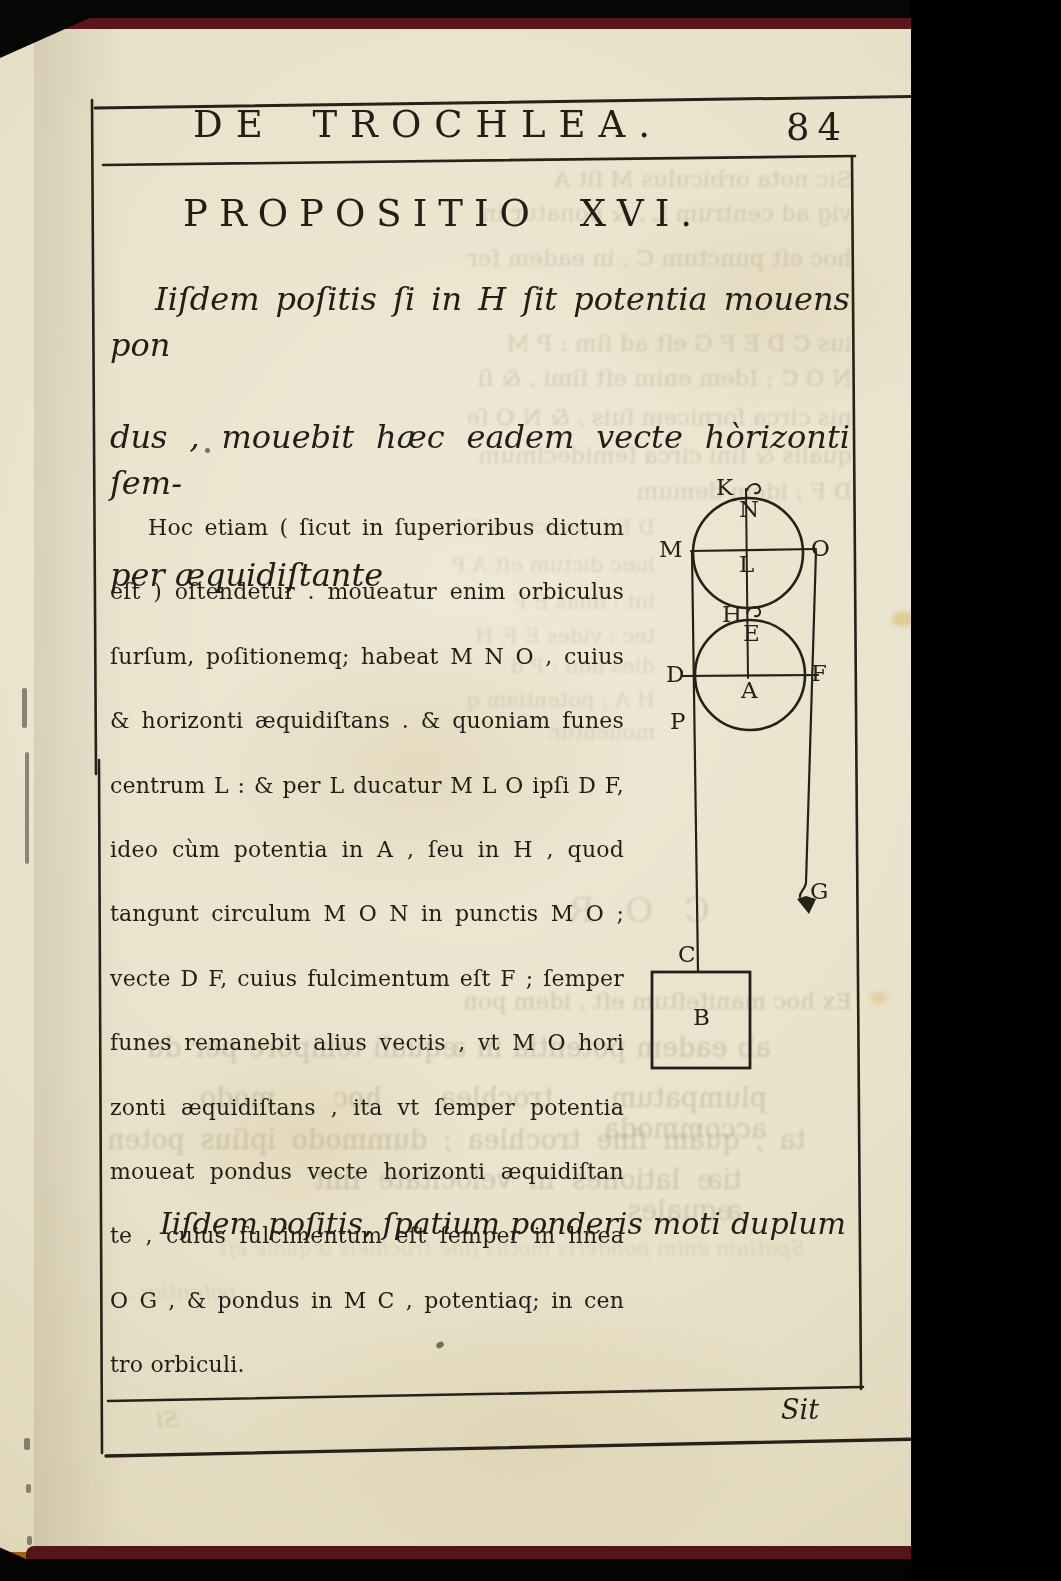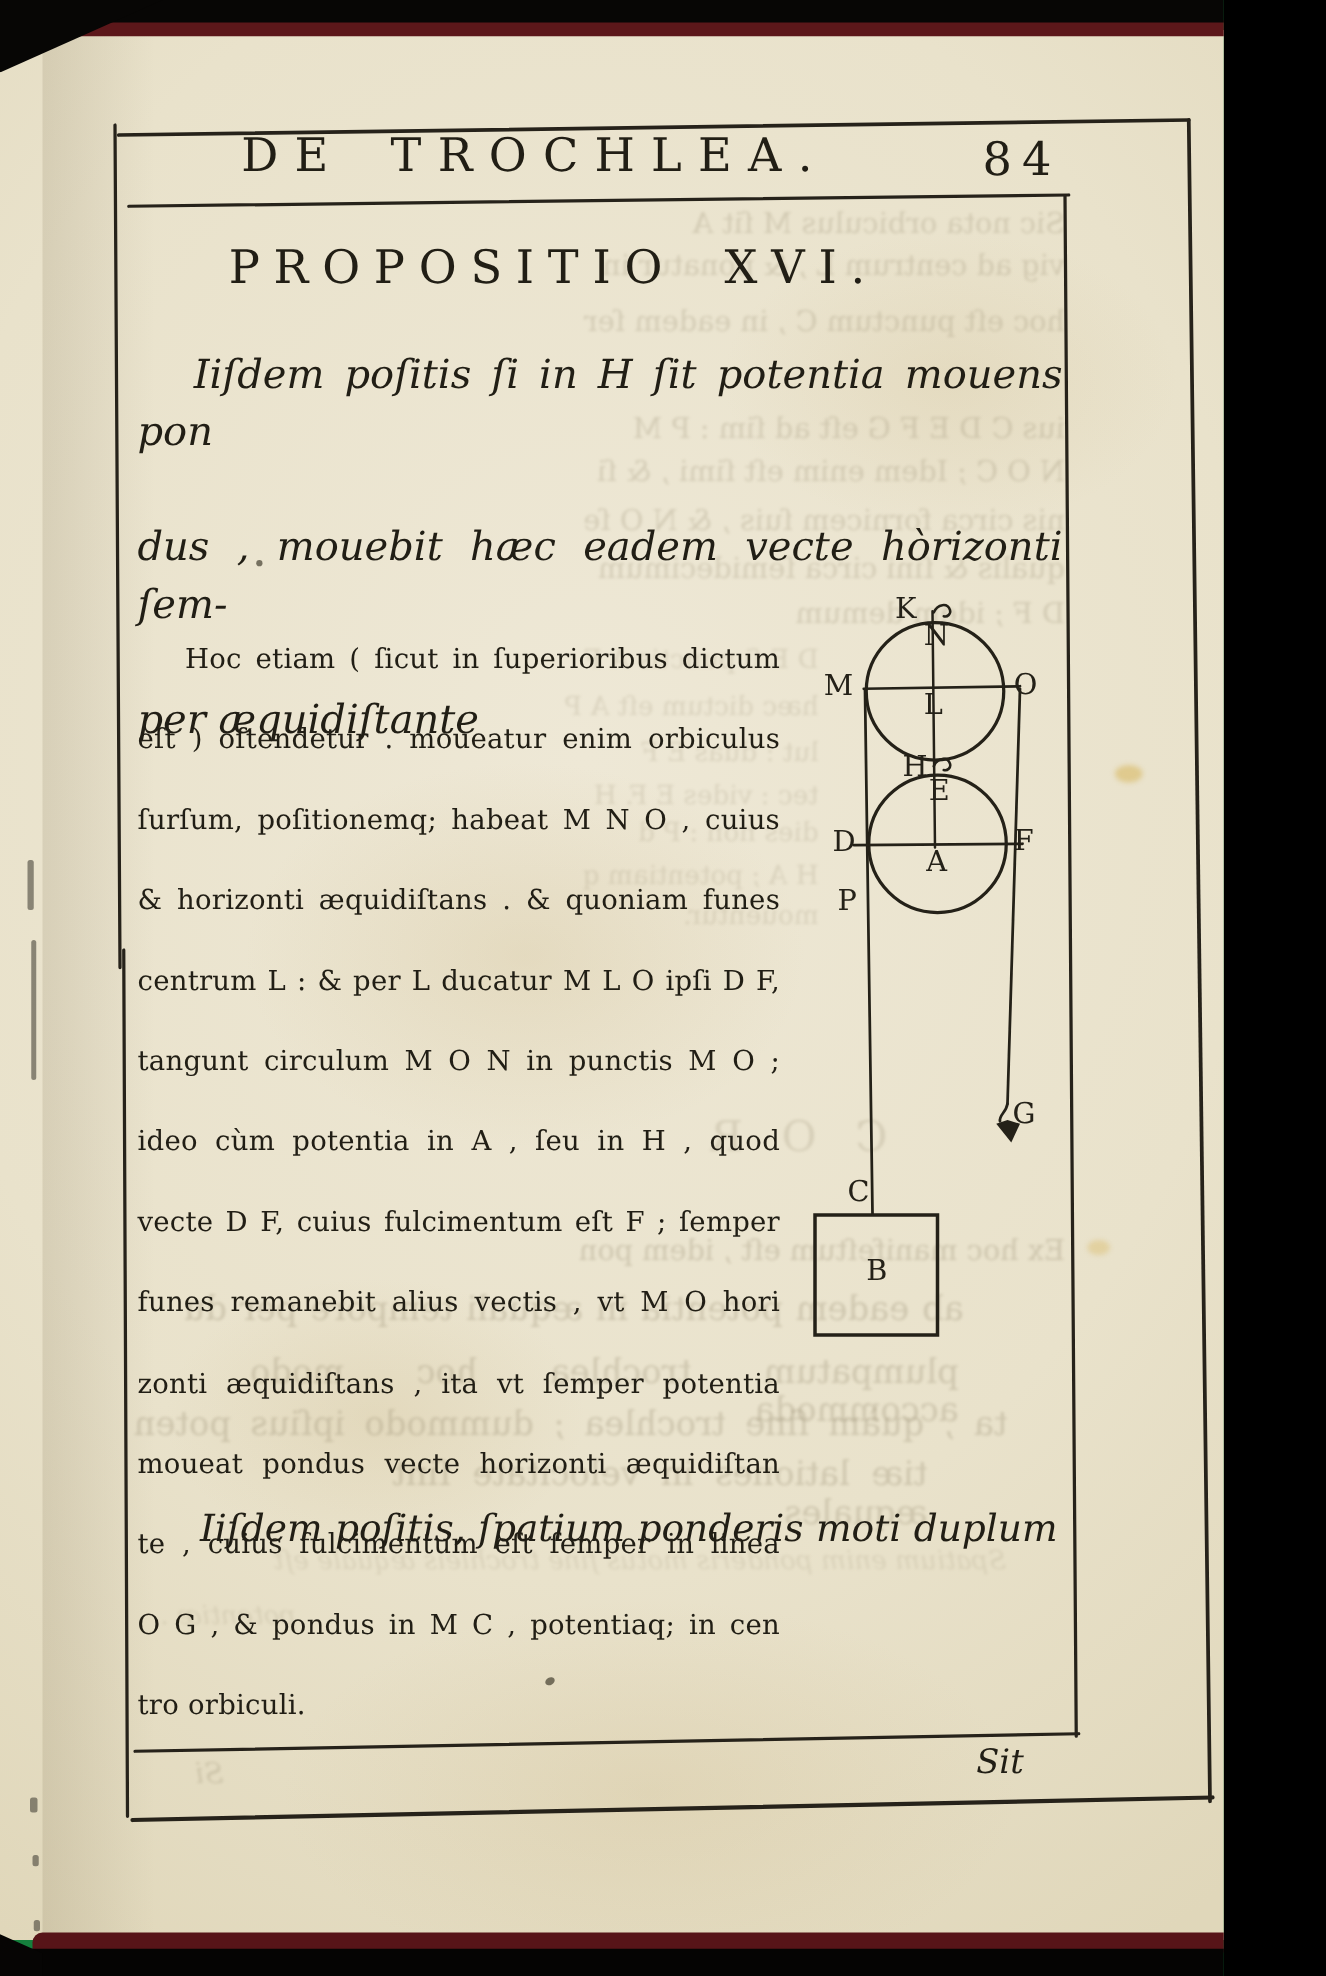--- a/index.html
+++ b/index.html
@@ -1,17 +1,17 @@
 <!DOCTYPE html>
 <html><head>
 <meta charset="utf-8">
 <style>
   html,body{margin:0;padding:0;background:#000;}
-  .stage{position:relative;width:979px;height:1581px;overflow:hidden;background:#15803d;
-         font-family:"DejaVu Serif","Liberation Serif",serif;color:#211e15;}
+  .stage{position:relative;width:863px;height:1581px;overflow:hidden;background:#a16207;
+         font-family:"DejaVu Serif","Liberation Serif",serif;color:#211e15;padding-left:48px;}
   .abs{position:absolute;}
   
   .maroon-top{left:60px;top:16px;width:1001px;height:13px;background:#5c171a;}
   .black-top{left:0;top:0;width:1061px;height:18px;background:#070605;}
   .wedge-tl{left:0;top:0;width:130px;height:58px;background:#070605;
             clip-path:polygon(0 0,100% 0,0 100%);}
   .maroon-right{left:1035px;top:18px;width:14px;height:1552px;background:#521316;}
   .black-right{left:1047px;top:0;width:14px;height:1581px;background:#060504;}
   .maroon-bottom{left:26px;top:1546px;width:1012px;height:16px;background:#571418;border-radius:8px 3px 0 0;}
   .black-bottom{left:0;top:1559px;width:1061px;height:22px;background:#050403;}
@@ -146,22 +146,22 @@
   </div>
 
   <div class="abs ink heading" style="left:183px;top:192px;">PROPOSITIO XVI.</div>
 
   <div class="abs ink bodyblock">
     <div class="jline ind2">Hoc etiam ( ſicut in ſuperioribus dictum</div>
     <div class="jline">eſt ) oſtendetur . moueatur enim orbiculus</div>
     <div class="jline">ſurſum, poſitionemq; habeat M N O , cuius</div>
     <div class="jline">&amp; horizonti æquidiſtans . &amp; quoniam funes</div>
     <div class="jline">centrum L : &amp; per L ducatur M L O ipſi D F,</div>
+    <div class="jline">ideo cùm potentia in A , ſeu in H , quod</div>
     <div class="jline">tangunt circulum M O N in punctis M O ;</div>
-    <div class="jline">ideo cùm potentia in A , ſeu in H , quod</div>
     <div class="jline">vecte D F, cuius fulcimentum eſt F ; ſemper</div>
     <div class="jline">funes remanebit alius vectis , vt M O hori</div>
     <div class="jline">zonti æquidiſtans , ita vt ſemper potentia</div>
     <div class="jline">moueat pondus vecte horizonti æquidiſtan</div>
     <div class="jline">te , cuius fulcimentum eſt ſemper in linea</div>
     <div class="jline">O G , &amp; pondus in M C , potentiaq; in cen</div>
     <div>tro orbiculi.</div>
   </div>
 
   <span class="abs dlbl" style="left:716px;top:474px;">K</span>

